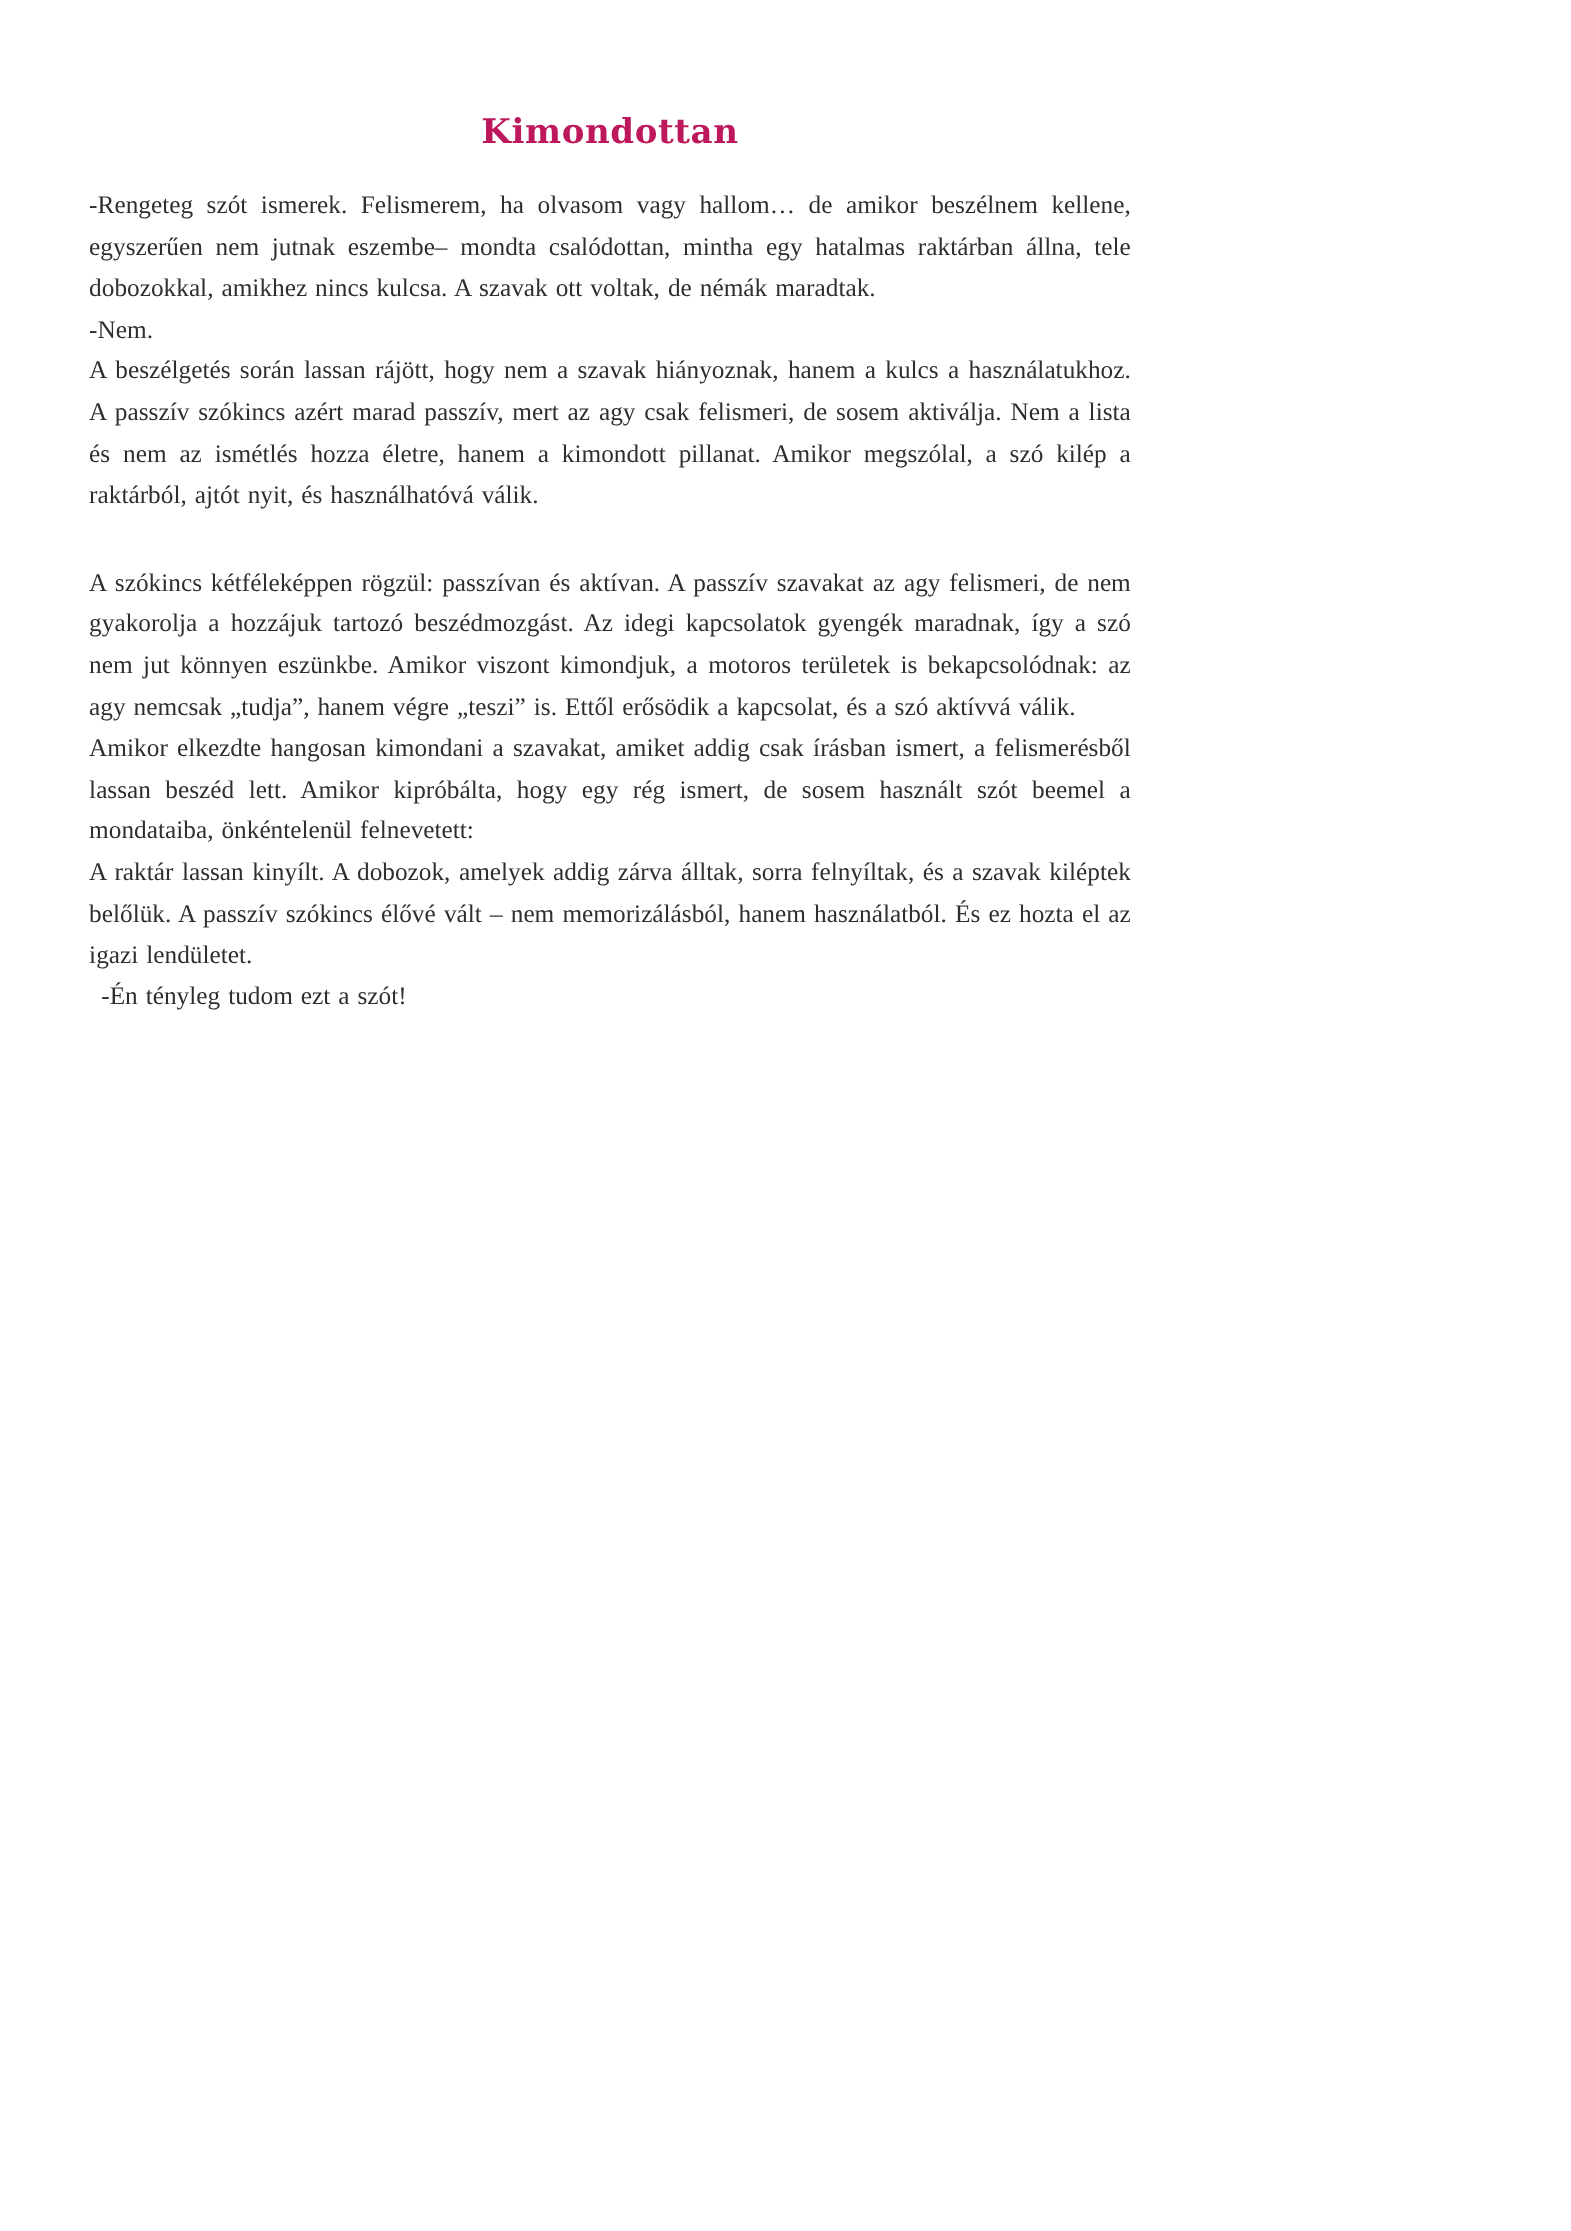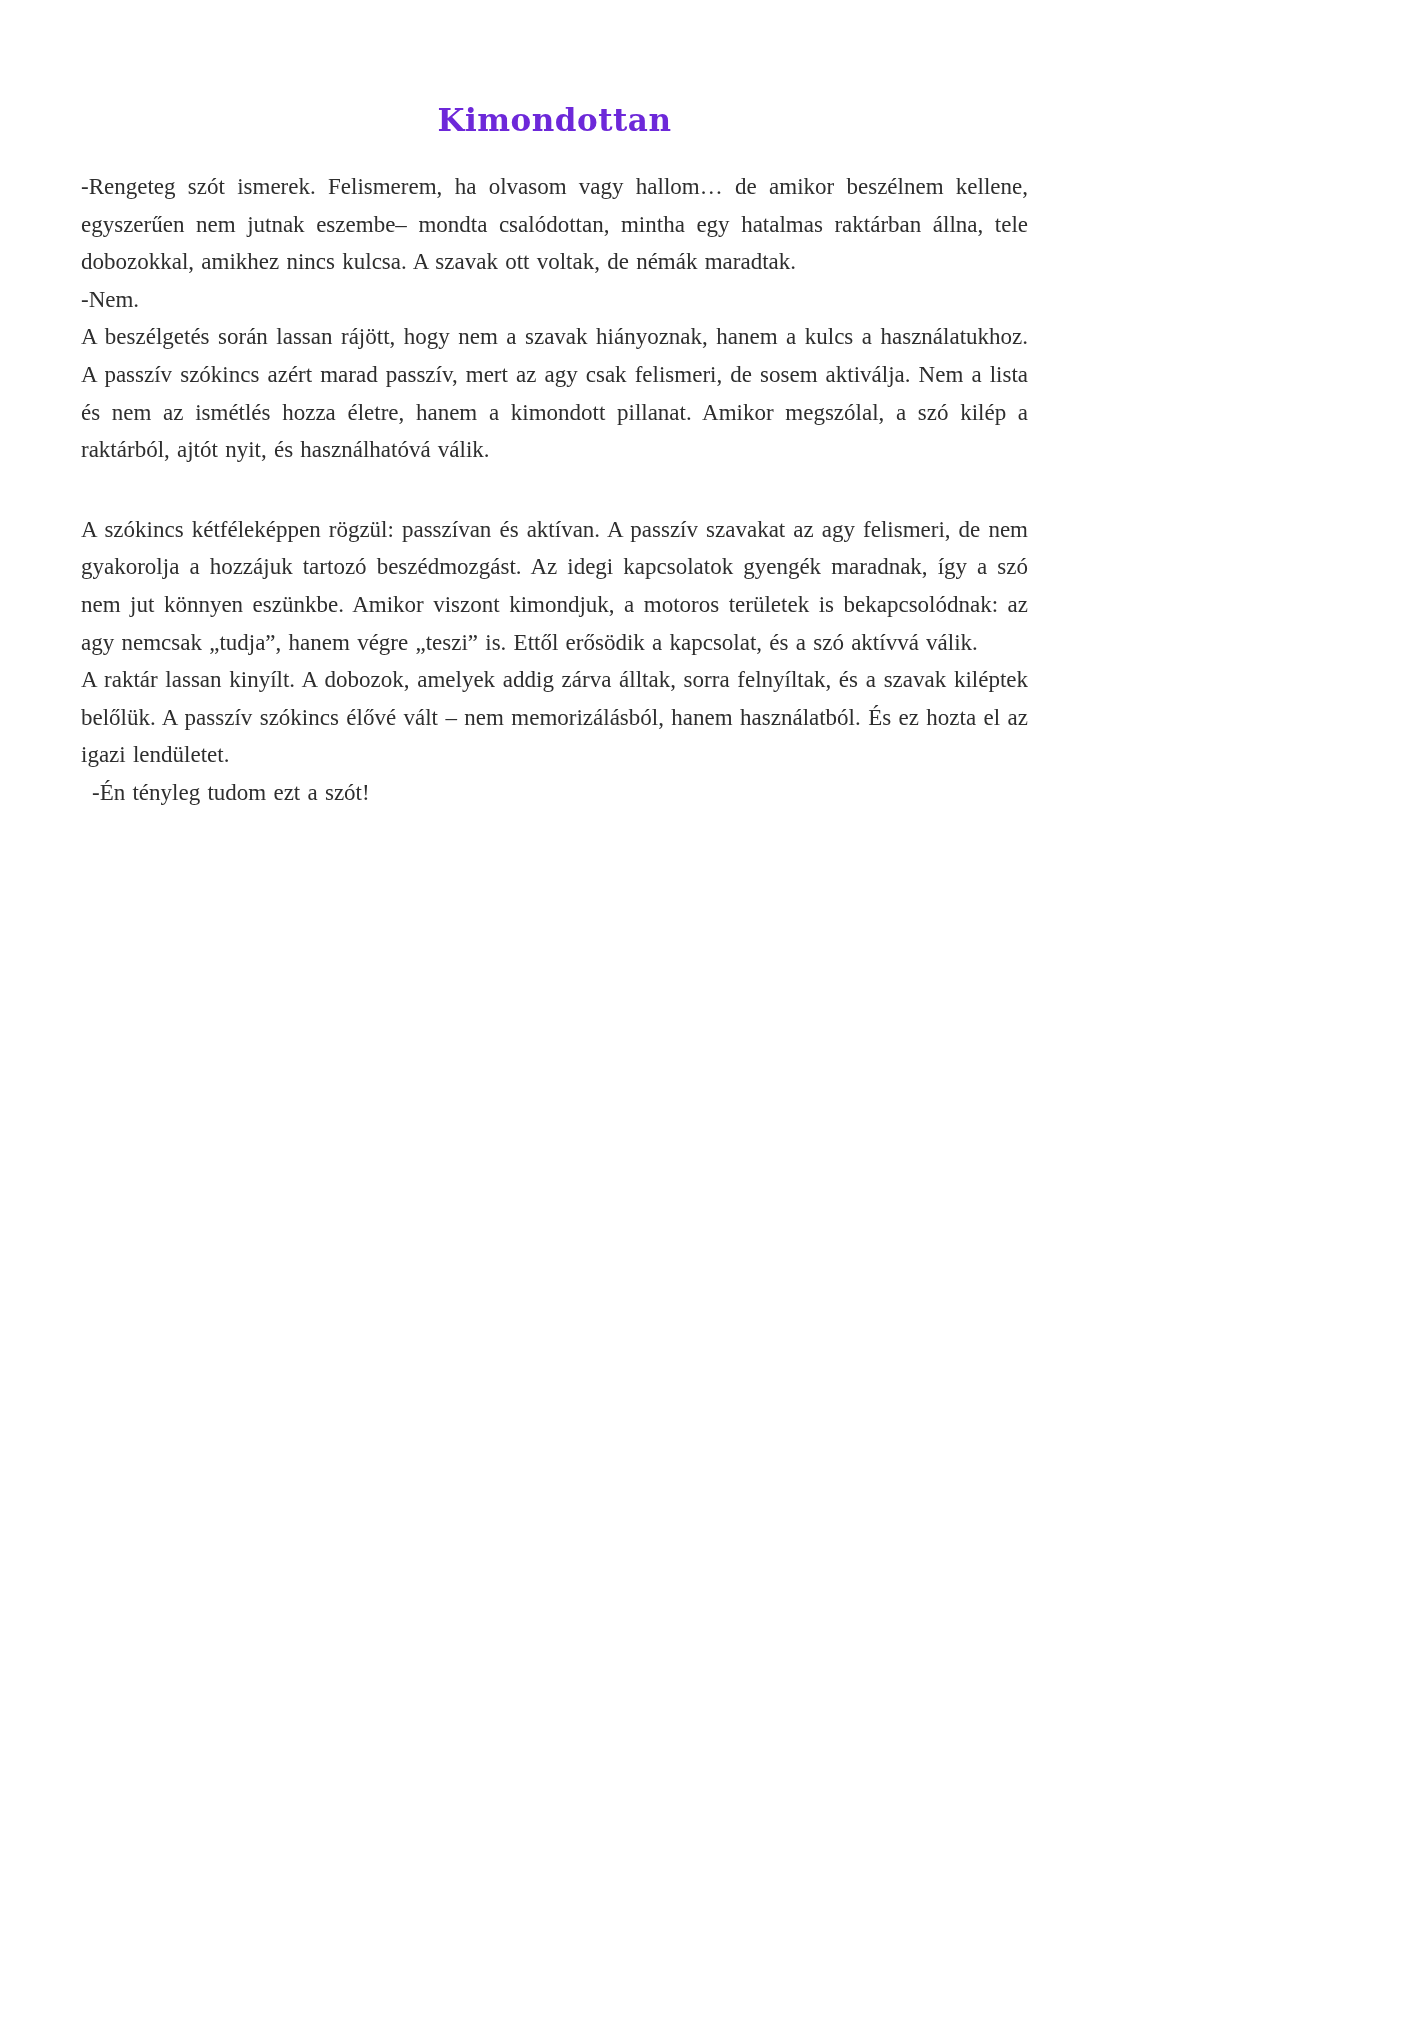--- a/index.html
+++ b/index.html
@@ -44,30 +44,31 @@
   .indent {
     padding-left: 11px;
   }
 </style>
 </head>
 <body>
 
 <div class="page">
   <div class="content" style="color: rgb(46, 46, 46);">
 
-    <h1 class="title" style="color: #6d28d9;">Kimondottan</h1>
+    <h1 class="title" style="color: #be185d;">Kimondottan</h1>
 
     <p class="block">-Rengeteg szót ismerek. Felismerem, ha olvasom vagy hallom… de amikor beszélnem kellene, egyszerűen nem jutnak eszembe– mondta csalódottan, mintha egy hatalmas raktárban állna, tele dobozokkal, amikhez nincs kulcsa. A szavak ott voltak, de némák maradtak.</p>
 
 
     <p class="block">-Nem.</p>
 
     <p class="block">A beszélgetés során lassan rájött, hogy nem a szavak hiányoznak, hanem a kulcs a használatukhoz. A passzív szókincs azért marad passzív, mert az agy csak felismeri, de sosem aktiválja. Nem a lista és nem az ismétlés hozza életre, hanem a kimondott pillanat. Amikor megszólal, a szó kilép a raktárból, ajtót nyit, és használhatóvá válik.</p>
 
     <p class="block gap-above">A szókincs kétféleképpen rögzül: passzívan és aktívan. A passzív szavakat az agy felismeri, de nem gyakorolja a hozzájuk tartozó beszédmozgást. Az idegi kapcsolatok gyengék maradnak, így a szó nem jut könnyen eszünkbe. Amikor viszont kimondjuk, a motoros területek is bekapcsolódnak: az agy nemcsak „tudja”, hanem végre „teszi” is. Ettől erősödik a kapcsolat, és a szó aktívvá válik.</p>
 
+    <p class="block">Amikor elkezdte hangosan kimondani a szavakat, amiket addig csak írásban ismert, a felismerésből lassan beszéd lett. Amikor kipróbálta, hogy egy rég ismert, de sosem használt szót beemel a mondataiba, önkéntelenül felnevetett:</p>
 
     <p class="block">A raktár lassan kinyílt. A dobozok, amelyek addig zárva álltak, sorra felnyíltak, és a szavak kiléptek belőlük. A passzív szókincs élővé vált – nem memorizálásból, hanem használatból. És ez hozta el az igazi lendületet.</p>
 
     <p class="block indent">-Én tényleg tudom ezt a szót!</p>
 
   </div>
 </div>
 
 </body></html>

